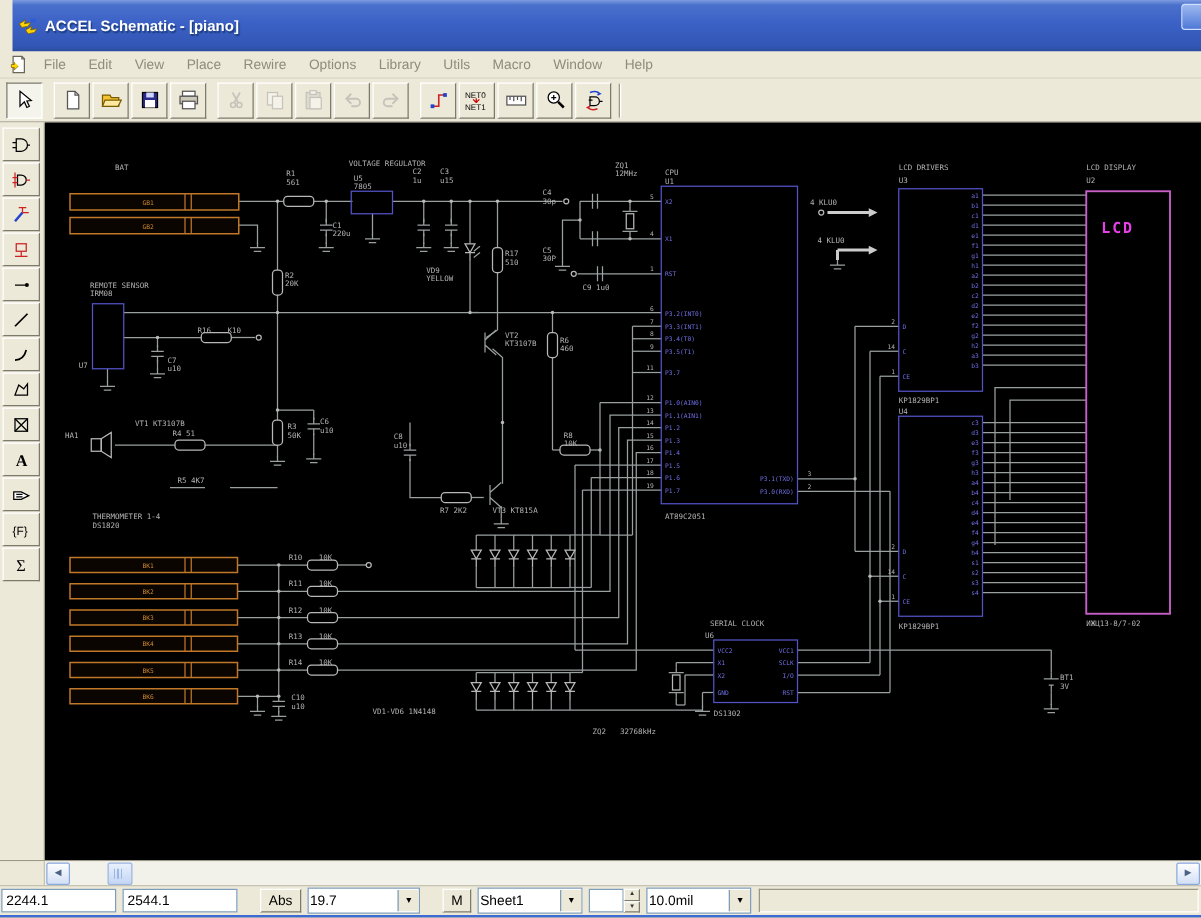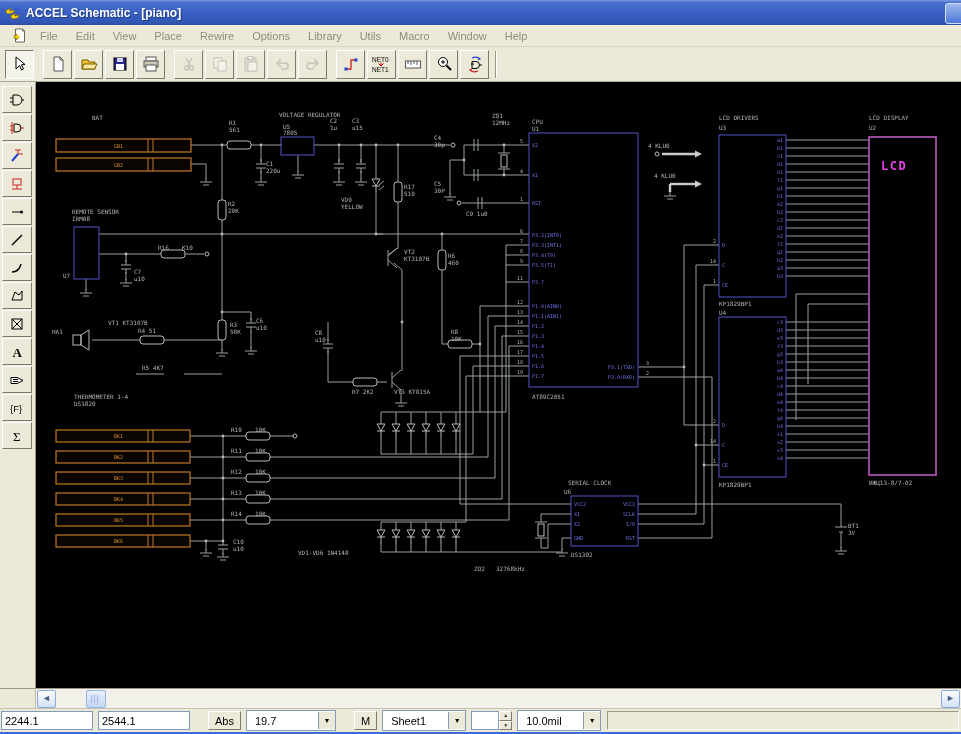--- a/index.html
+++ b/index.html
@@ -1,26 +1,26 @@
 <!DOCTYPE html>
 <html><head>
 <meta charset="utf-8">
 <style>
   html,body{margin:0;padding:0;background:#ece9d8;width:961px;height:734px;overflow:hidden;
     font-family:"Liberation Sans",sans-serif;-webkit-font-smoothing:none;}
   #win{width:961px;height:734px;display:flex;flex-direction:column;position:relative;}
   
   #titlebar{height:25px;background:linear-gradient(180deg,#7d9be0 0%,#4a70cc 10%,#3c61c6 45%,#3156b4 90%,#2b4c9e 100%);
-    display:flex;align-items:center;padding:0 4px;color:#fff;font-weight:bold;font-size:12px;position:relative;}
+    display:flex;align-items:center;padding:8px 4px;color:#fff;font-weight:bold;font-size:12px;position:relative;margin-left:10px;}
   #titlebar .ttl{margin-left:5px;text-shadow:1px 1px 1px #1a3a7a;}
   #tb-partial{position:absolute;right:-6px;top:3px;width:20px;height:19px;border:1px solid #cfe0ff;border-radius:3px;
     background:linear-gradient(180deg,#9cb8ee,#4f79d8);}
   
   #menubar{height:21px;background:#ece9d8;display:flex;align-items:center;font-size:11px;color:#8e8c7c;
-    border-bottom:1px solid #d8d4c4;padding-left:8px;}
+    border-bottom:1px solid #d8d4c4;padding-left:3px;}
   .mi{padding:3px 9px;cursor:default;}
   #menubar .micon{width:17px;height:16px;margin:0 3px;}
   
   #toolbar{height:34px;background:#ece9d8;display:flex;align-items:center;padding-left:5px;border-bottom:1px solid #aca899;}
   .tbtn{width:27px;height:27px;background:#ece9d8;border:1px solid;border-color:#fff #7b7b6c #7b7b6c #fff;
     display:flex;align-items:center;justify-content:center;margin-right:2px;}
   .tbtn.pressed{border-color:#7b7b6c #fff #fff #7b7b6c;background:#f4f3ec;}
   .tbtn.dis svg{opacity:.45;filter:grayscale(1);}
   .tgap{width:7px;}
   .tsep{width:0;height:27px;border-left:1px solid #9a9786;border-right:1px solid #fff;margin:0 4px;}
@@ -42,21 +42,21 @@
     background:repeating-linear-gradient(90deg,#9cb6e4 0 1px,transparent 1px 3px);}
   
   #prompt{height:20px;background:#ece9d8;border-top:1px solid #fff;font-size:11px;color:#000;
     display:flex;align-items:center;padding-left:3px;}
   #controls{height:23px;background:#ece9d8;border-top:1px solid #c6c2b2;display:flex;align-items:center;
     padding-left:1px;border-bottom:2px solid #3c6bd6;}
   .fld{height:17px;border:1px solid #7f9db9;background:#fff;font-size:11px;padding:0 3px;display:flex;align-items:center;}
   .btn3{height:19px;border:1px solid;border-color:#fff #7b7b6c #7b7b6c #fff;background:#ece9d8;font-size:11px;
     padding:0 6px;display:flex;align-items:center;margin-left:13px;}
   .combo{height:19px;border:1px solid #7f9db9;background:#fff;font-size:11px;display:flex;align-items:center;}
-  .combo .cv{flex:1;padding:0 8px;}
+  .combo .cv{flex:1;padding:0 1px;}
   .cab{width:16px;height:17px;background:#ece9d8;border-left:1px solid #7f9db9;display:flex;align-items:center;
     justify-content:center;font-size:7px;color:#000;}
   .spin{display:flex;flex-direction:column;width:13px;height:19px;}
   .spin div{flex:1;border:1px solid;border-color:#fff #7b7b6c #7b7b6c #fff;background:#ece9d8;font-size:5px;
     line-height:7px;text-align:center;color:#333;}
   #rest-panel{flex:1;height:17px;margin:0 2px 0 6px;border:1px solid;border-color:#9a9786 #fff #fff #9a9786;background:#ece9d8;}
   .gap4{width:5px;}
   
   #schem{display:block;}
   #schem .w{stroke:#9aa0a0;stroke-width:1;fill:none;}

